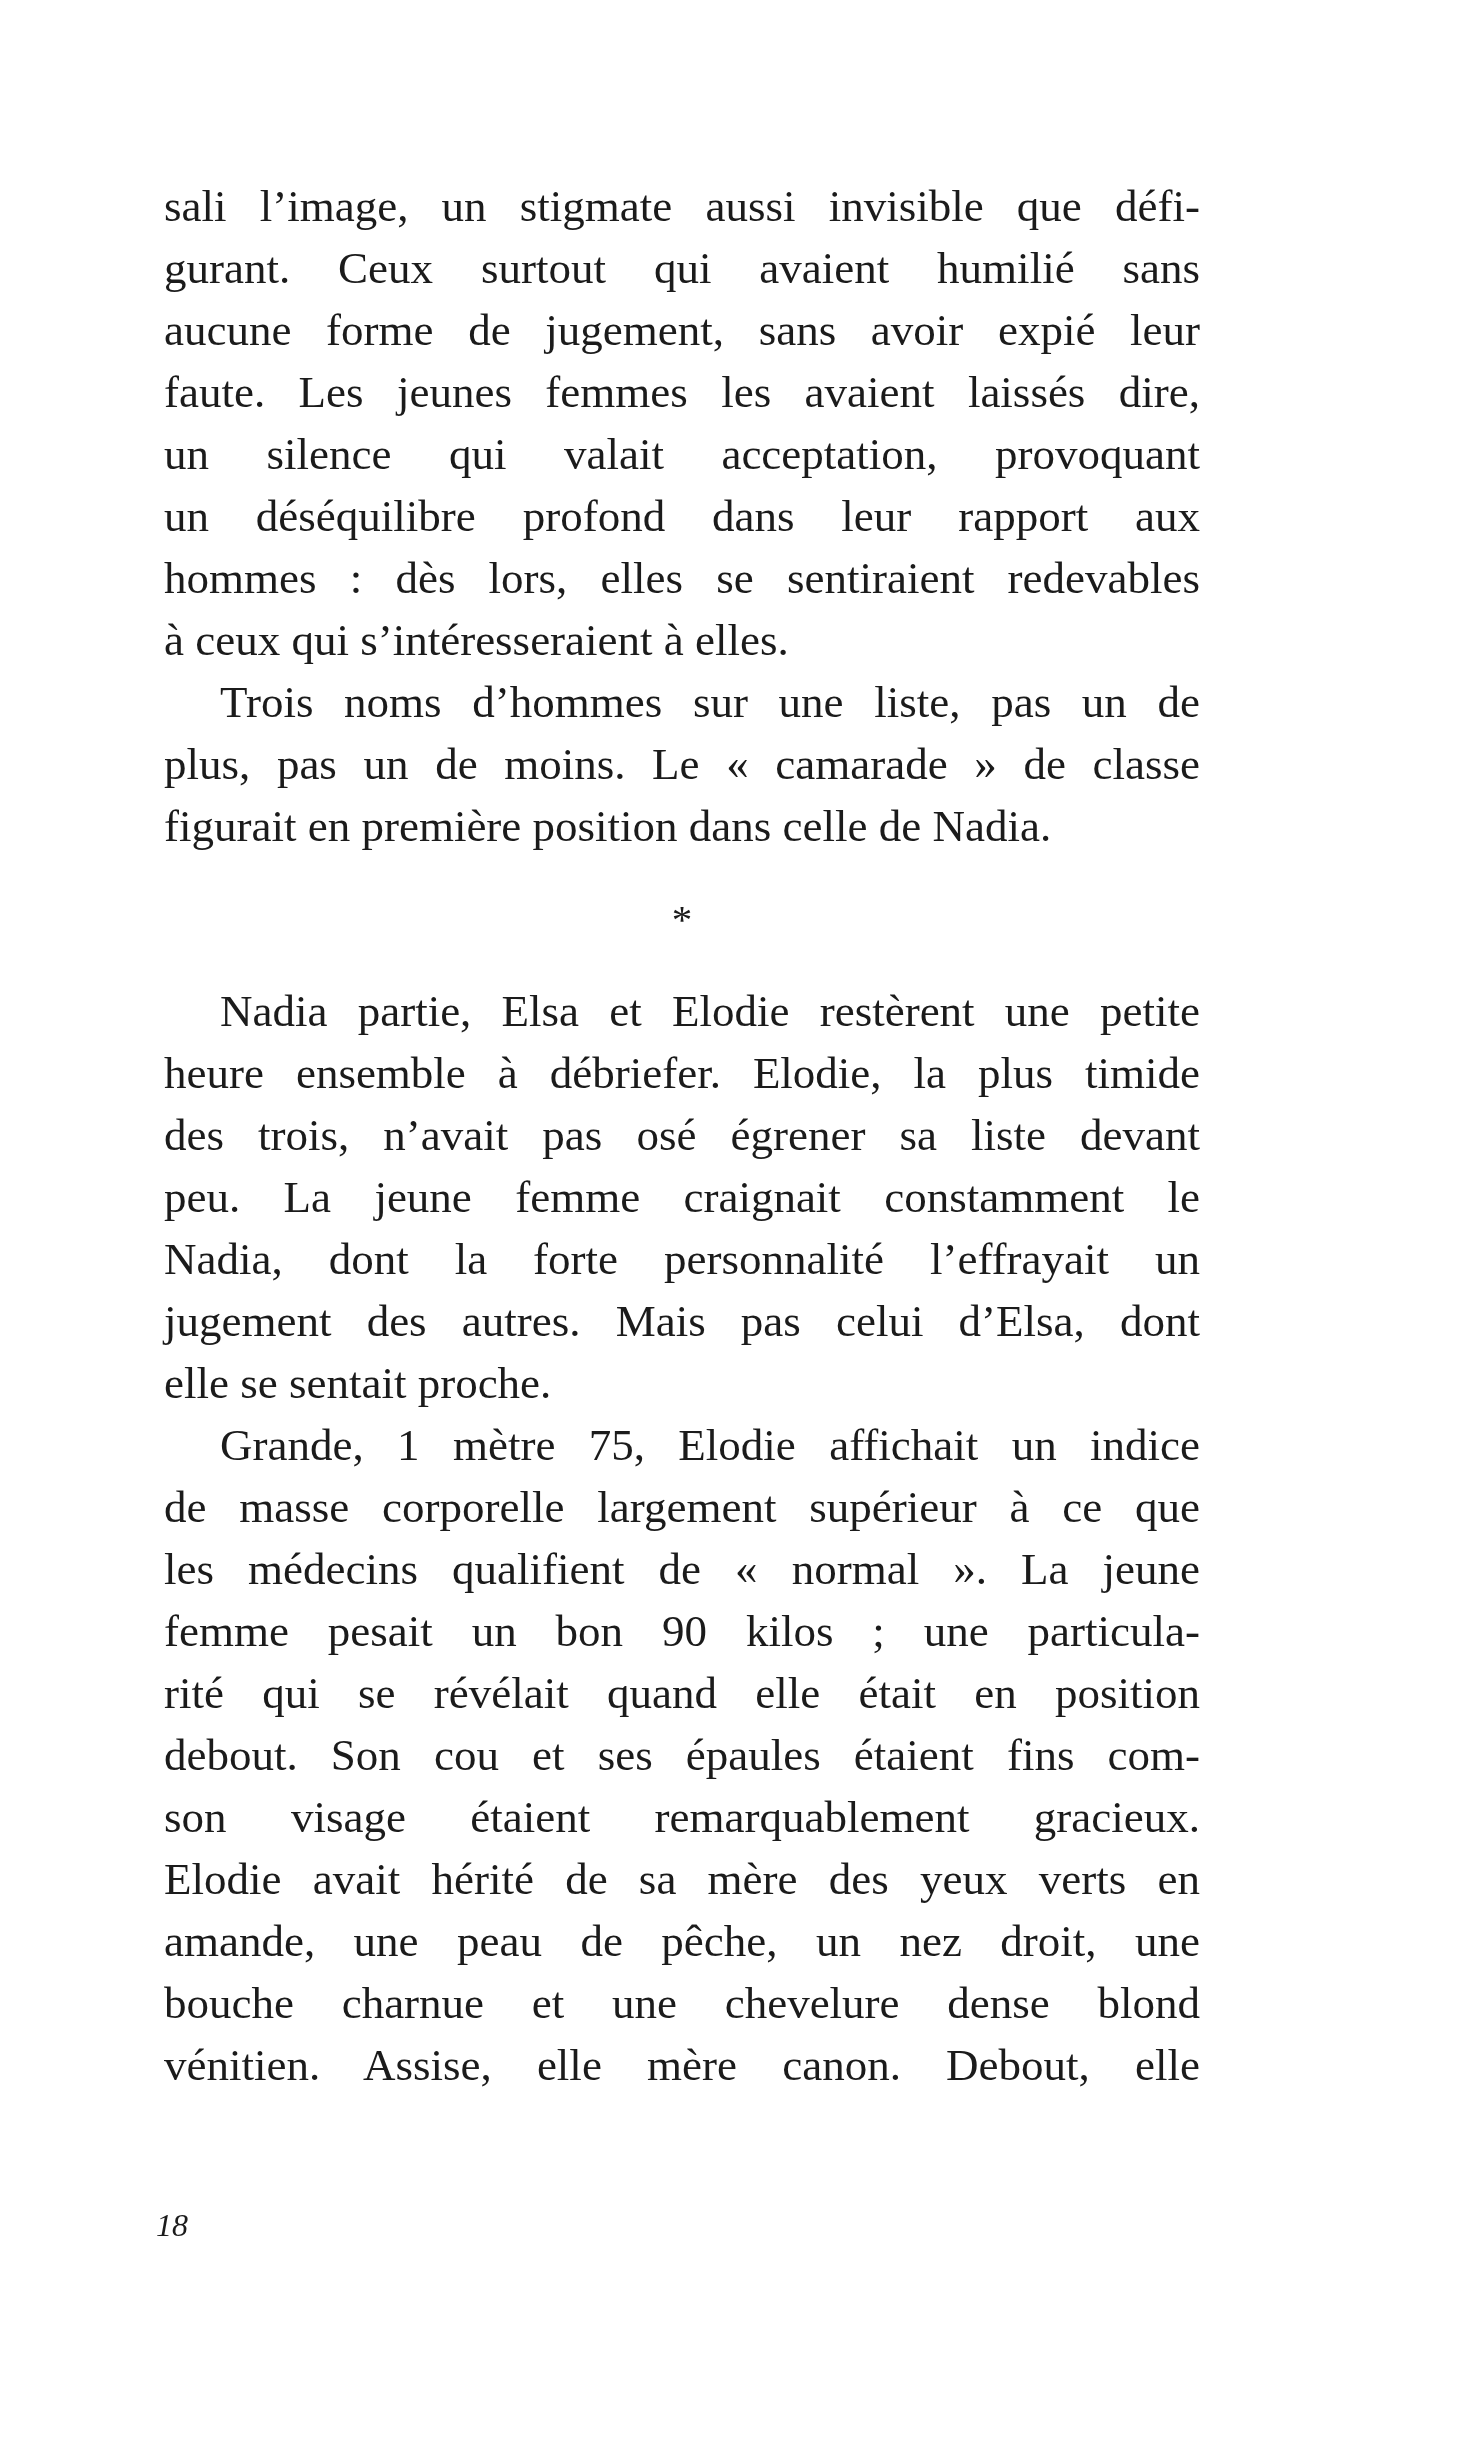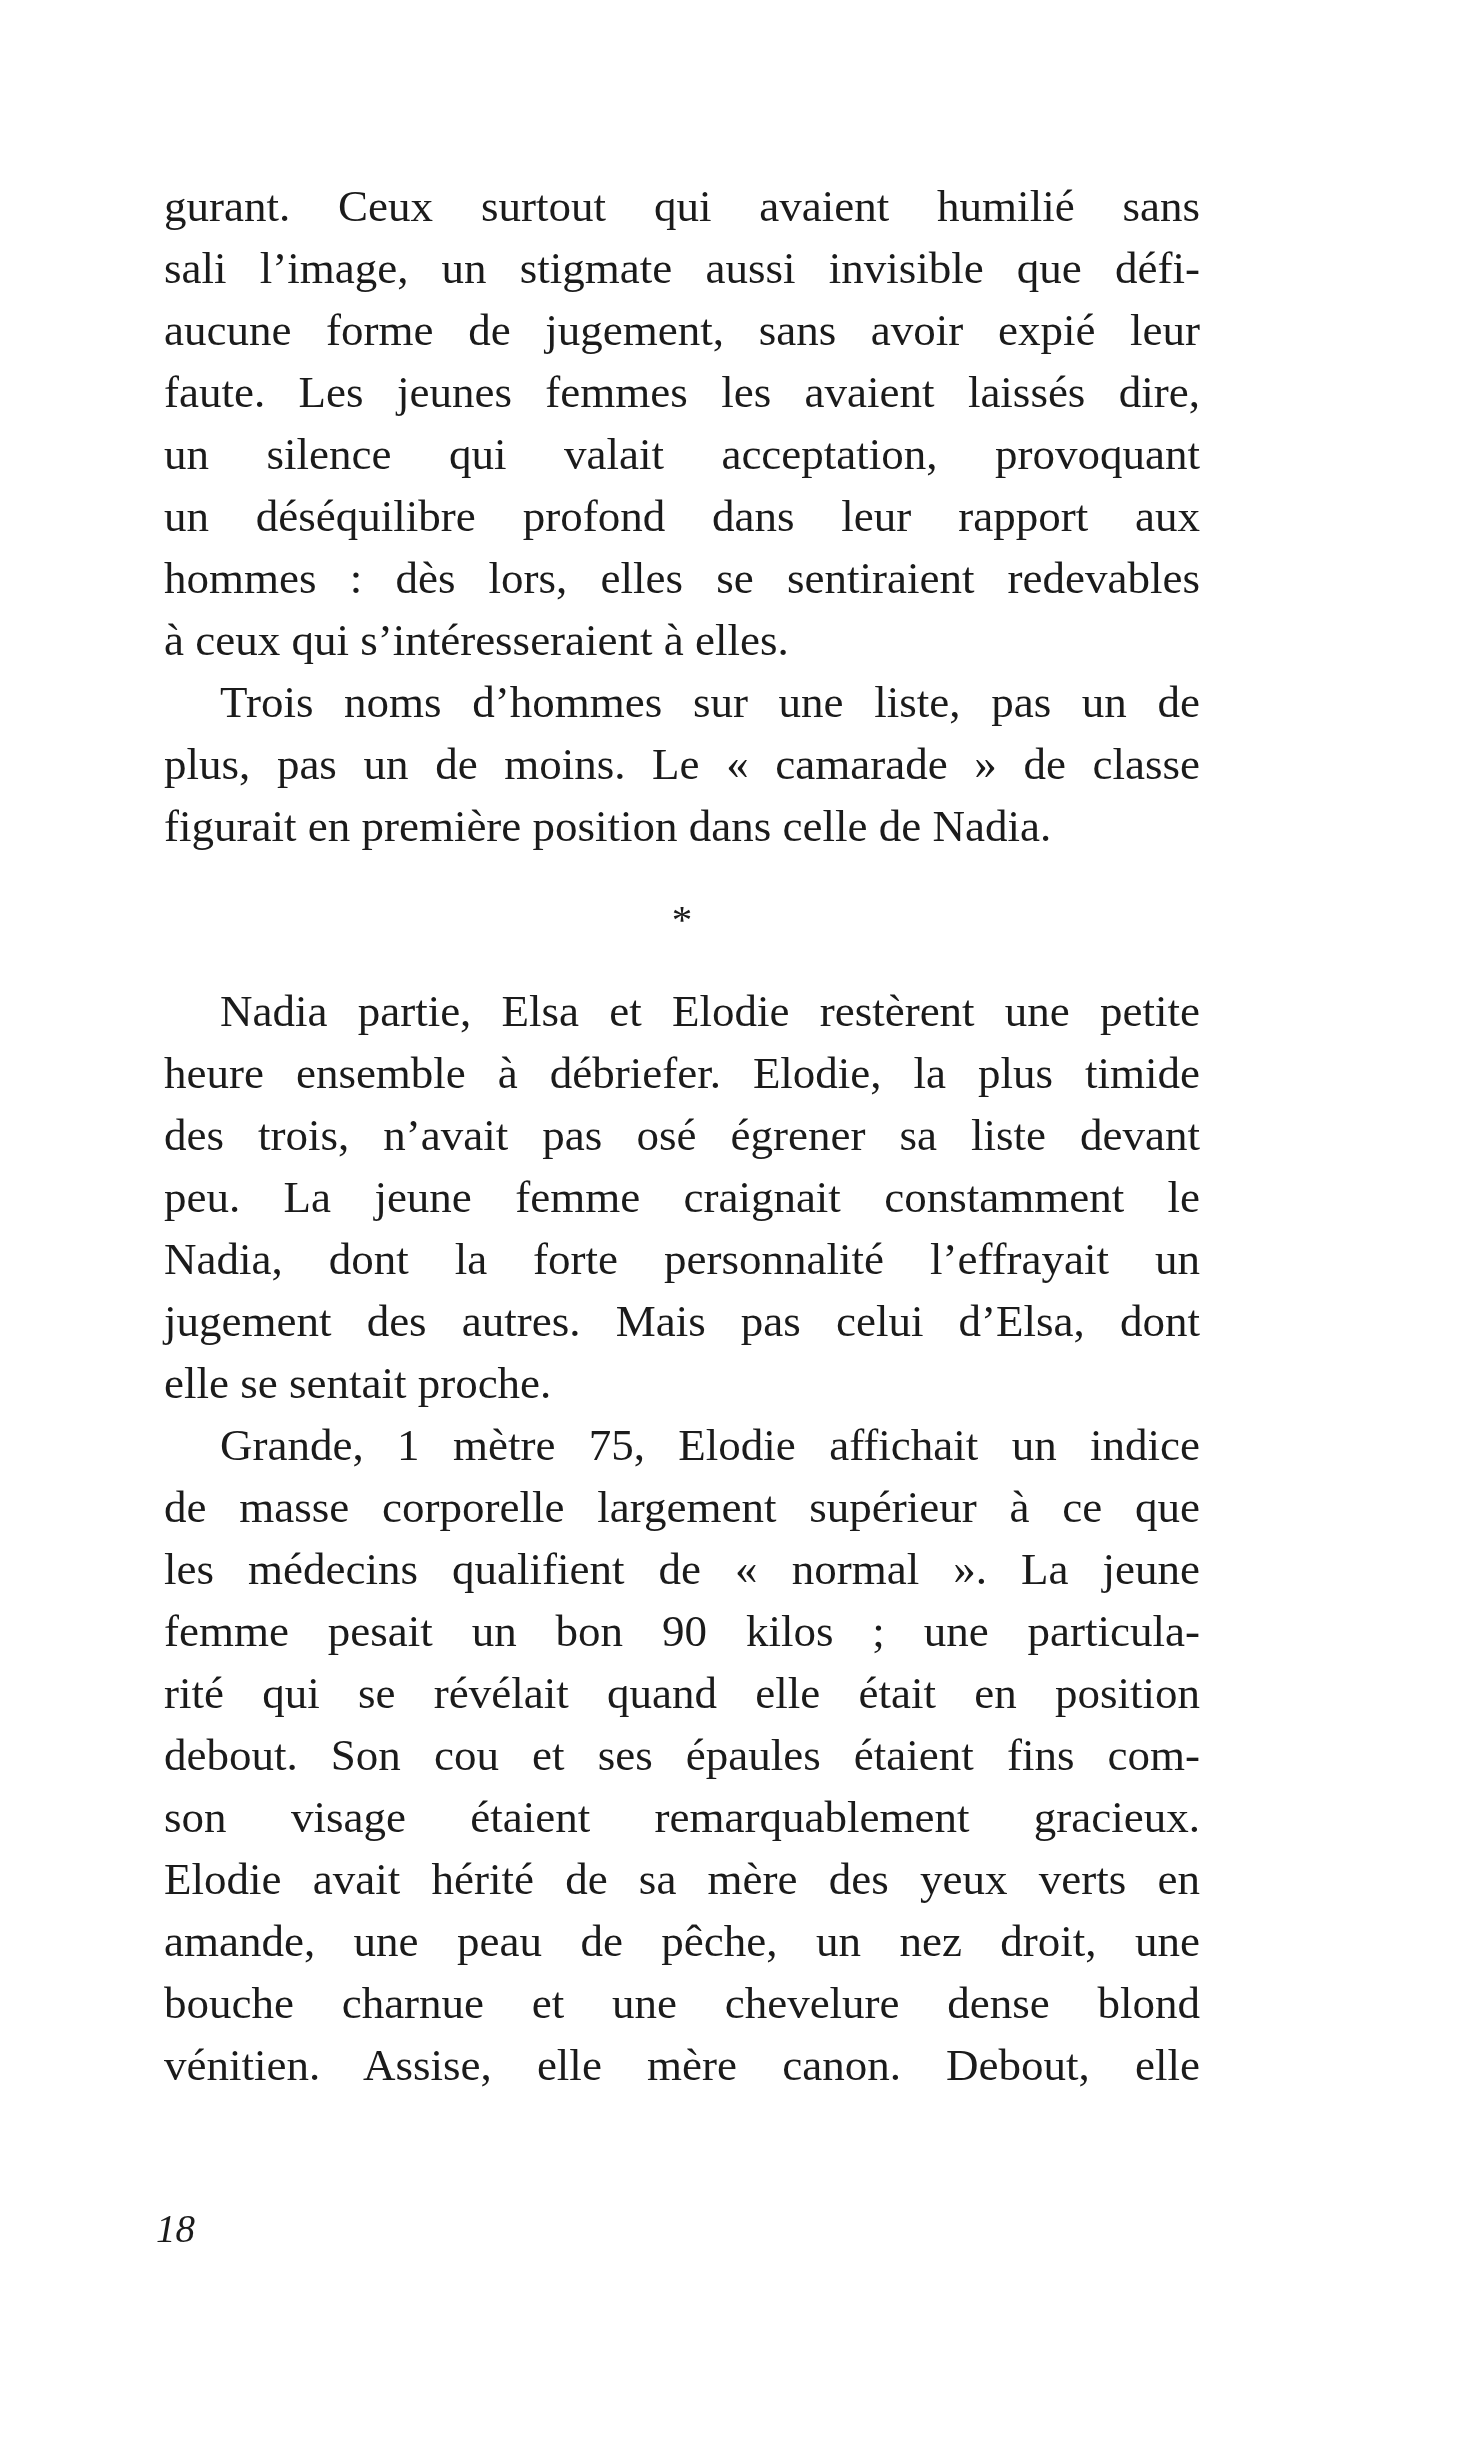--- a/index.html
+++ b/index.html
@@ -48,33 +48,33 @@
     justify-content: center;
     font-size: 41px;
     color: #1b1b1b;
   }
   .page-number {
     position: absolute;
     left: 156px;
     top: 2209px;
     font-family: "Liberation Serif", "DejaVu Serif", serif;
     font-style: italic;
-    font-size: 39px;
+    font-size: 32px;
     line-height: 1;
     color: #1b1b1b;
   }
 </style>
 </head>
 <body>
 
 <main class="page">
   <section class="text-block" id="text-block">
       <div class="paragraph">
+        <div class="line">sali l’image, un stigmate aussi invisible que défi-</div>
         <div class="line">gurant. Ceux surtout qui avaient humilié sans</div>
-        <div class="line">sali l’image, un stigmate aussi invisible que défi-</div>
         <div class="line">aucune forme de jugement, sans avoir expié leur</div>
         <div class="line">faute. Les jeunes femmes les avaient laissés dire,</div>
         <div class="line">un silence qui valait acceptation, provoquant</div>
         <div class="line">un déséquilibre profond dans leur rapport aux</div>
         <div class="line">hommes&nbsp;: dès lors, elles se sentiraient redevables</div>
         <div class="line last">à ceux qui s’intéresseraient à elles.</div>
       </div>
       <div class="paragraph">
         <div class="line indent">Trois noms d’hommes sur une liste, pas un de</div>
         <div class="line">plus, pas un de moins. Le «&nbsp;camarade&nbsp;» de classe</div>

